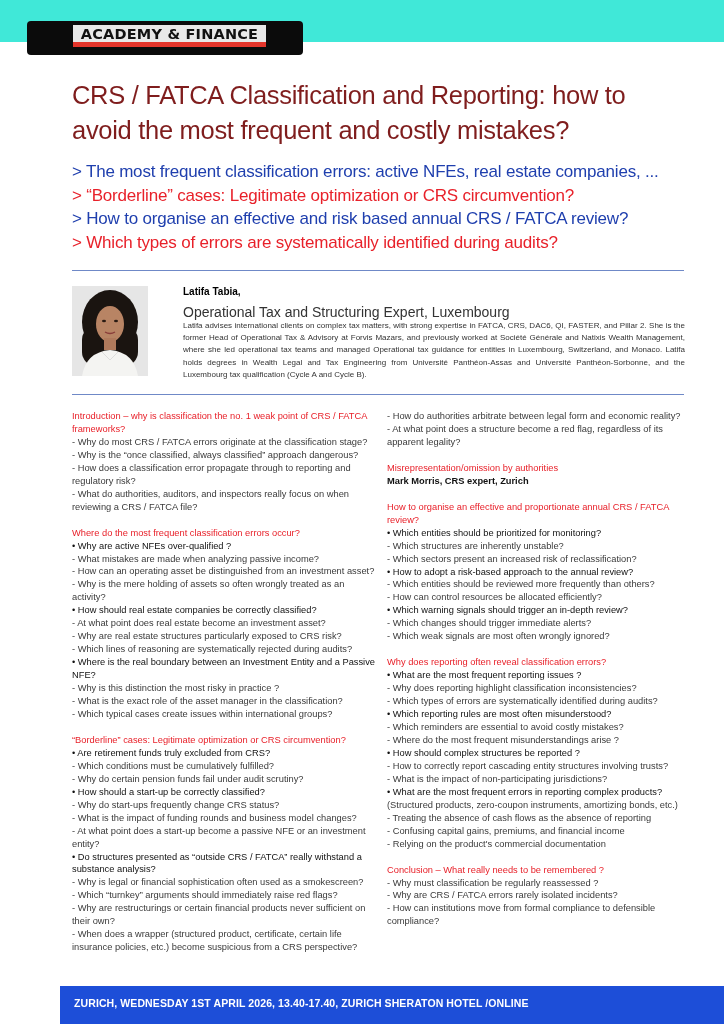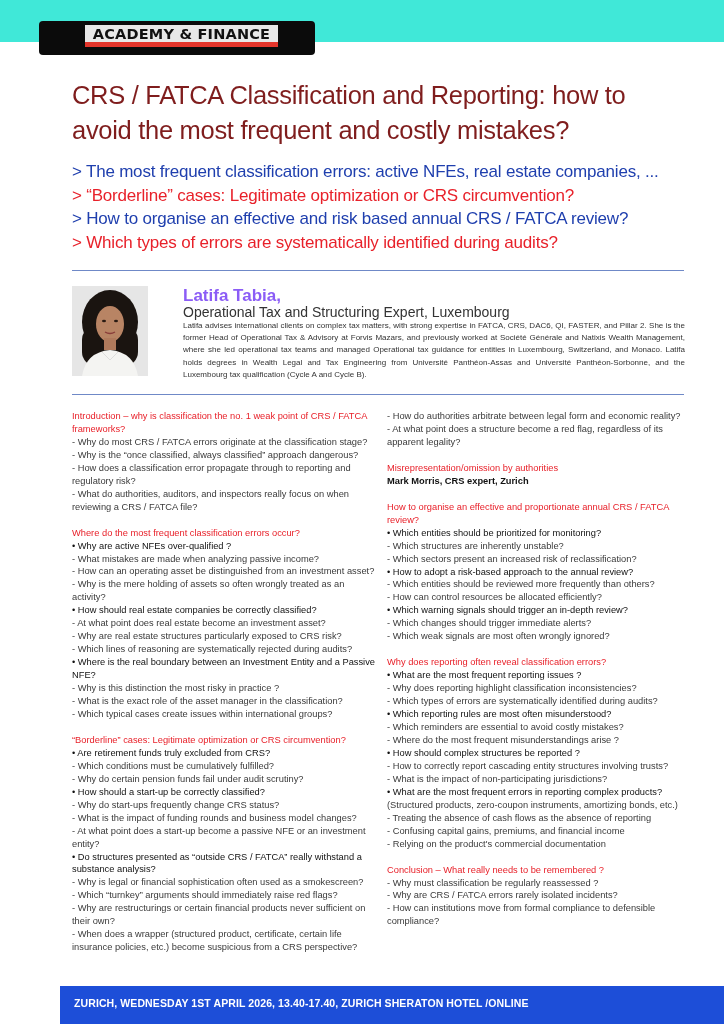--- a/index.html
+++ b/index.html
@@ -1,38 +1,38 @@
 <!DOCTYPE html>
 <html><head>
 <meta charset="utf-8">
 <style>
   * { box-sizing: border-box; margin: 0; padding: 0; }
   html, body { width: 724px; height: 1024px; background: #ffffff; overflow: hidden; }
   body { position: relative; font-family: "Liberation Sans", "DejaVu Sans", sans-serif; color: #222; }
 
   .top-band { position: absolute; left: 0; top: 0; width: 724px; height: 42px; background: #40e8d8; }
-  .logo { position: absolute; left: 27px; top: 21px; width: 276px; height: 34px; background: #0b0b0b; border-radius: 4px; margin-left: 12px; }
+  .logo { position: absolute; left: 27px; top: 21px; width: 276px; height: 34px; background: #0b0b0b; border-radius: 4px; }
   .logo-inner { position: absolute; left: 46px; top: 4px; width: 193px; height: 22px; background: #e8e8e8; border-bottom: 5px solid #e4352b; display: flex; align-items: center; justify-content: center; }
   .logo-text { font-family: "DejaVu Sans", sans-serif; font-weight: bold; font-size: 14.5px; color: #111; letter-spacing: 0.2px; white-space: nowrap; }
 
   .title { position: absolute; left: 72px; top: 78px; width: 600px; color: #7f1d1d; font-family: "Liberation Sans", sans-serif; font-size: 25.5px; line-height: 35px; font-weight: normal; letter-spacing: -0.3px; }
 
   .highlights { position: absolute; left: 72px; top: 160px; width: 620px; font-size: 17px; line-height: 23.5px; letter-spacing: -0.2px; }
   .highlights div { white-space: nowrap; }
   .hl-blue { color: #1f3fae; }
   .hl-red { color: #e8212a; }
 
   .rule { position: absolute; left: 72px; width: 612px; height: 1px; background: #6f89c7; }
   .rule.r1 { top: 270px; }
   .rule.r2 { top: 394px; }
 
   .photo { position: absolute; left: 72px; top: 286px; width: 76px; height: 90px; background: #dcdcdc; overflow: hidden; }
   .photo svg { display: block; }
 
-  .speaker-name { position: absolute; left: 183px; top: 286px; font-size: 17px; font-weight: bold; color: #8b5cf6; }
+  .speaker-name { position: absolute; left: 183px; top: 286px; font-size: 10px; font-weight: bold; color: #000000; }
   .speaker-role { position: absolute; left: 183px; top: 304px; font-size: 14px; color: #333; }
   .speaker-bio { position: absolute; left: 183px; top: 320px; width: 502px; font-size: 8px; line-height: 12.2px; color: #333; text-align: justify; }
 
   .col { position: absolute; top: 410px; font-size: 9.3px; line-height: 12.95px; color: #333; }
   .col.left { left: 72px; width: 305px; }
   .col.right { left: 387px; width: 305px; }
   .sec-title { color: #e8212a; }
   .sec-speaker { color: #111; font-weight: bold; }
   .q-bold { color: #111; font-weight: normal; }
   .q { color: #3a3a3a; }

